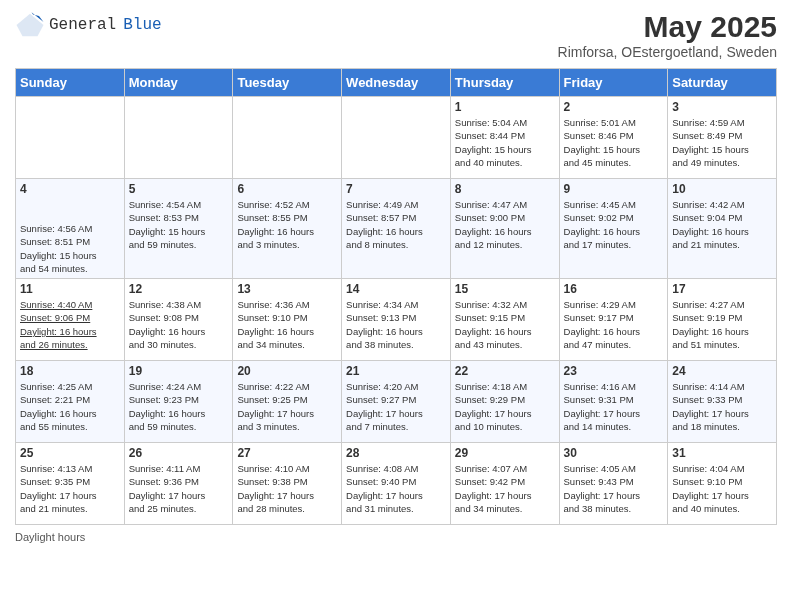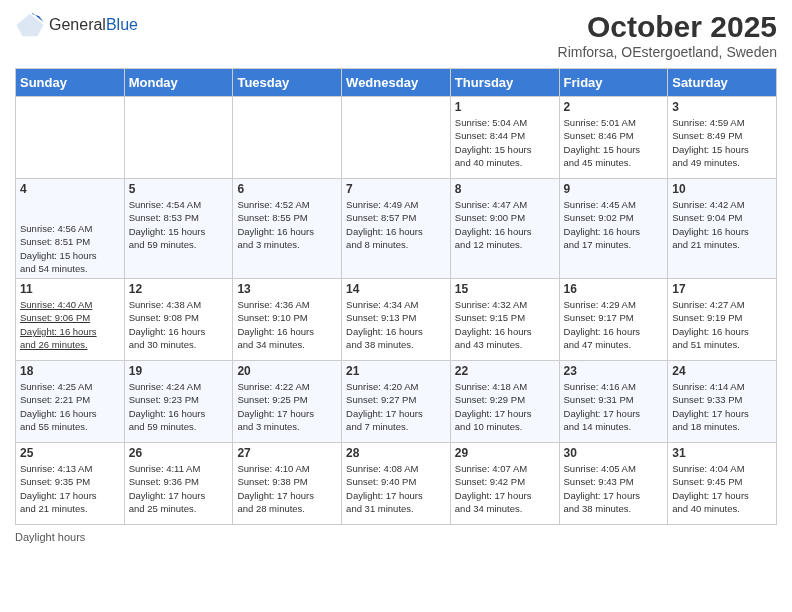--- a/index.html
+++ b/index.html
@@ -96,28 +96,28 @@
 <div class="page">
 
   <div class="header">
     <div class="logo">
       <svg class="logo-icon" viewBox="0 0 40 40" xmlns="http://www.w3.org/2000/svg">
         <polygon points="20,5 38,20 30,35 10,35 2,20" fill="#1a5fb4" opacity="0.15"></polygon>
         <polygon points="22,3 38,16 32,8 24,6" fill="#1a5fb4"></polygon>
         <polygon points="30,8 38,16 34,12" fill="#5599e8"></polygon>
       </svg>
       <div>
-        <div style="display:flex; align-items:baseline; gap:0;">
+        <div style="display:flex; align-items:baseline; gap:7px;font-family:Liberation Mono, monospace;">
           <span class="logo-general">General</span>
             <span class="logo-blue">Blue</span>
         </div>
       </div>
     </div>
     <div class="title-block">
-      <div class="main-title">October 2025</div>
+      <div class="main-title">May 2025</div>
       <div class="subtitle">Rimforsa, OEstergoetland, Sweden</div>
     </div>
   </div>
 
   <table class="calendar">
     <thead>
       <tr>
       <th>Sunday</th>
           <th>Monday</th>
           <th>Tuesday</th>
@@ -347,21 +347,21 @@
           <td>
             <div class="day-number">30</div>
             <div class="day-info" style="white-space: pre-line;">Sunrise: 4:05 AM
 Sunset: 9:43 PM
 Daylight: 17 hours
 and 38 minutes.</div>
           </td>
           <td>
             <div class="day-number">31</div>
             <div class="day-info" style="white-space: pre-line;">Sunrise: 4:04 AM
-Sunset: 9:45 PM
+Sunset: 9:10 PM
 Daylight: 17 hours
 and 40 minutes.</div>
           </td>
         </tr>
       </tbody>
   </table>
 
   <div class="footer">
     <span>Daylight hours</span>
   </div>

